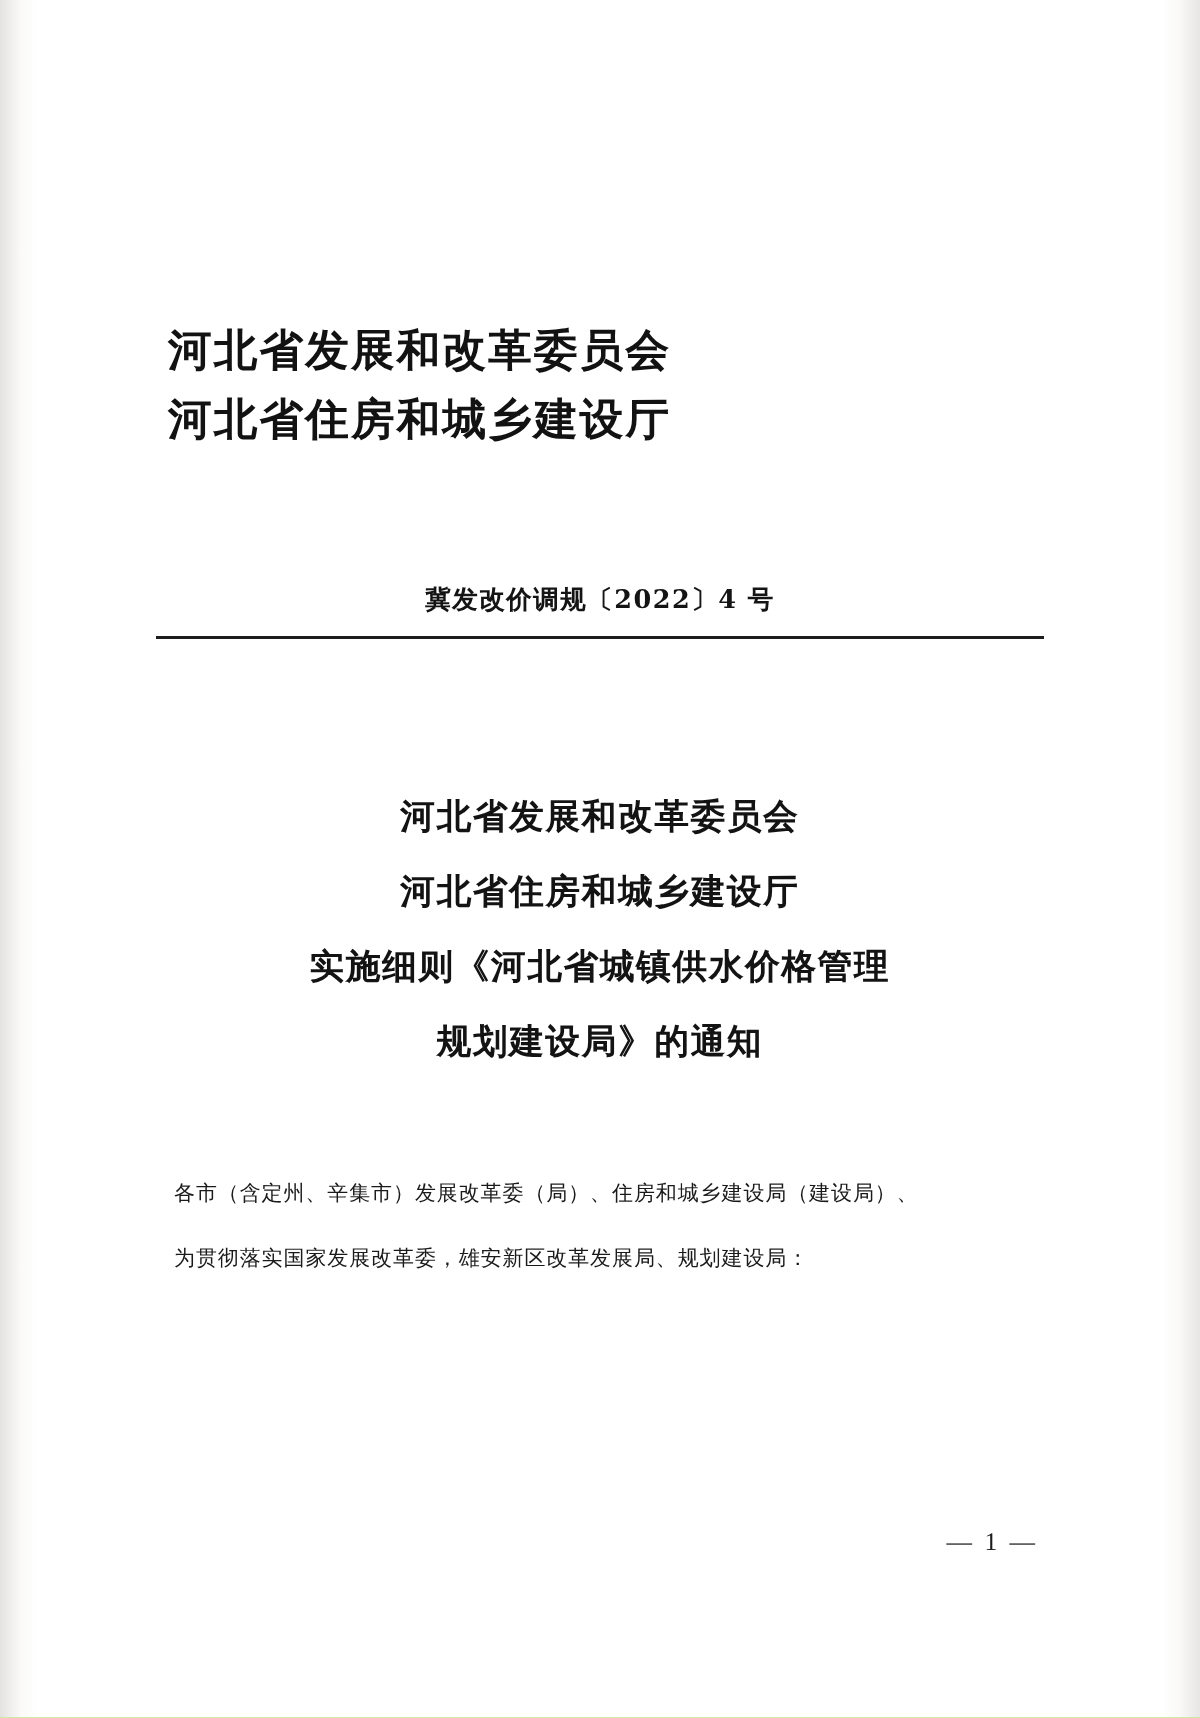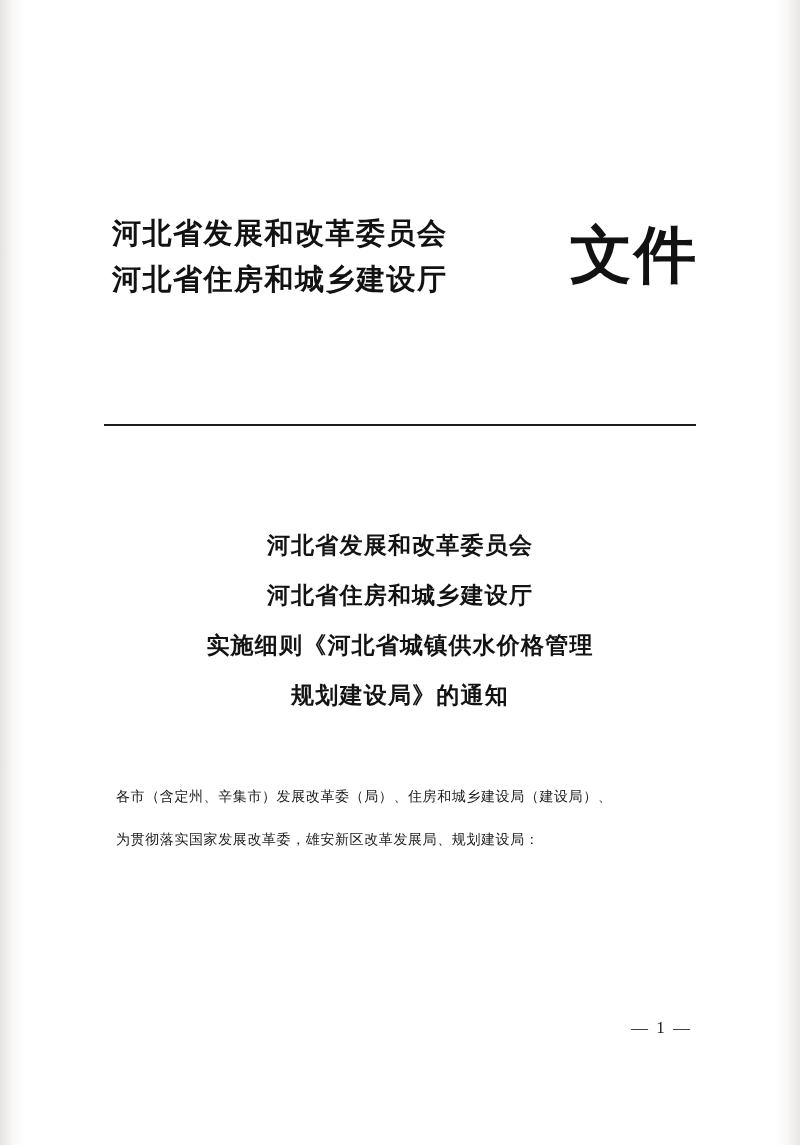--- a/index.html
+++ b/index.html
@@ -151,23 +151,25 @@
 <div class="page">
   <div class="sheet"></div>
   <div class="edge-shadow-left"></div>
   <div class="edge-shadow-right"></div>
 
   <div class="masthead">
     <div class="masthead-lines">
       <div class="masthead-line">河北省发展和改革委员会</div>
       <div class="masthead-line">河北省住房和城乡建设厅</div>
     </div>
-    <div class="masthead-wen">文件</div>
   </div>
 
+  <div class="docnum-block">
+    <span class="docnum">冀发改价调规〔2022〕4 号</span>
+  </div>
   <div class="rule"></div>
 
   <div class="title-block">
     <div class="title-line">河北省发展和改革委员会</div>
     <div class="title-line">河北省住房和城乡建设厅</div>
     <div class="title-line">实施细则《河北省城镇供水价格管理</div>
     <div class="title-line">规划建设局》的通知</div>
   </div>
 
   <div class="body-block">

